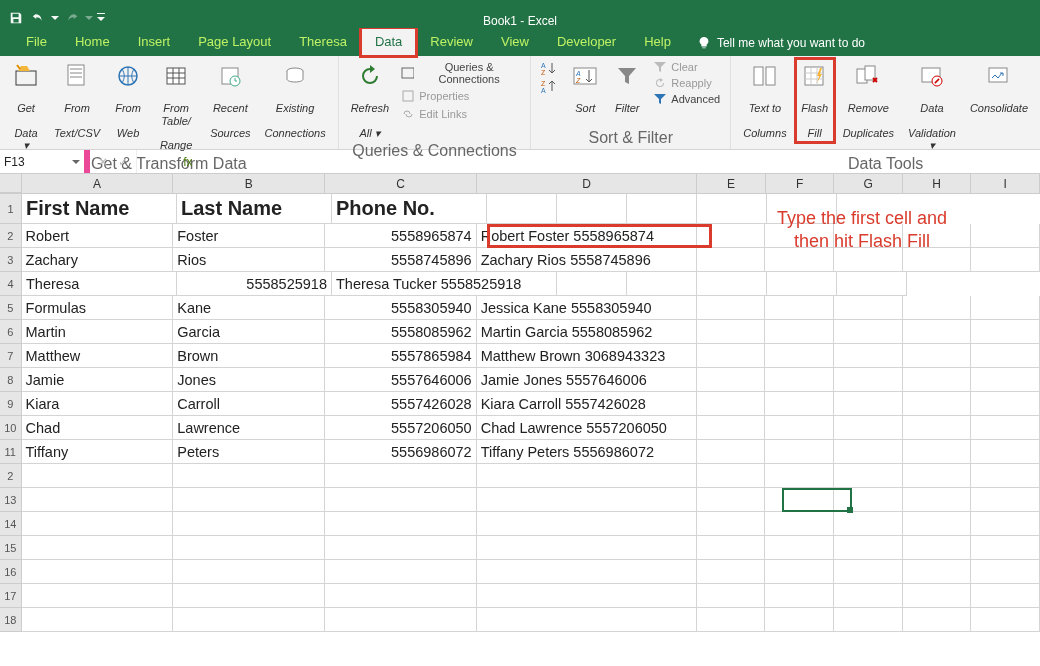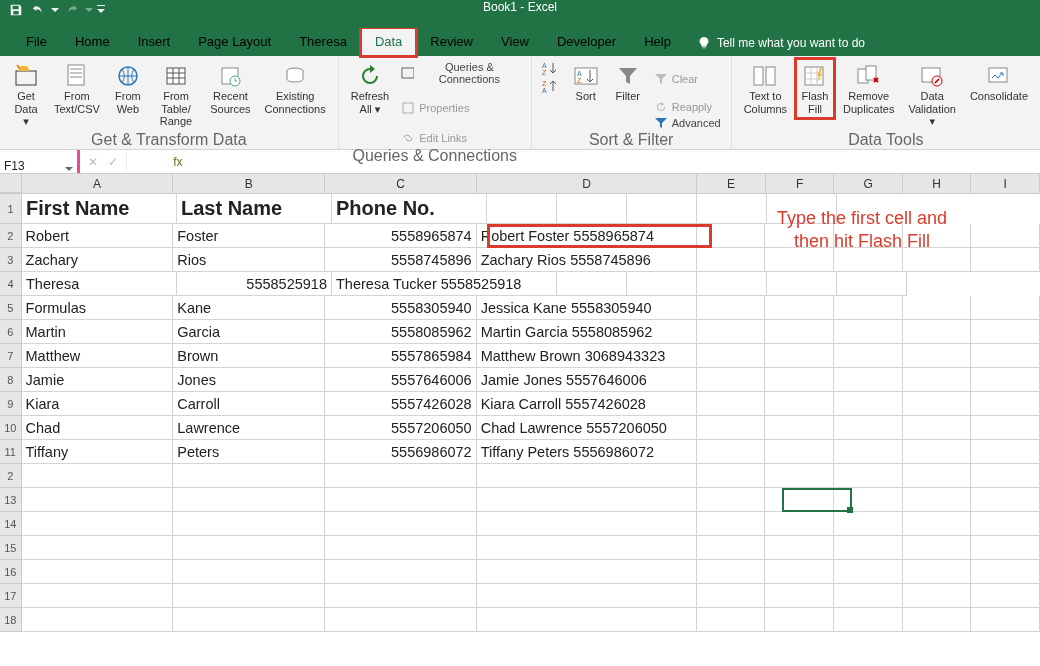--- a/index.html
+++ b/index.html
@@ -1,47 +1,47 @@
 <!DOCTYPE html>
 <html><head>
 <meta charset="utf-8">
 <style>
 * { margin: 0; padding: 0; box-sizing: border-box; font-family: 'Segoe UI', Tahoma, sans-serif; }
 body { background: #fff; width: 1040px; height: 666px; overflow: hidden; font-size: 12px; color: #222; }
 
 
-.titlebar { background: #217346; height: 28px; display: flex; align-items: flex-start; color: #fff; position: relative; }
+.titlebar { background: #217346; height: 28px; display: flex; align-items: flex-end; color: #fff; position: relative; }
 .qat { display: flex; align-items: center; gap: 2px; padding-left: 6px; }
 .qat .ico { width: 20px; height: 20px; display: flex; align-items: center; justify-content: center; color: #fff; opacity: 0.95; }
 .qat .dim { opacity: 0.4; }
 .title { position: absolute; left: 50%; transform: translateX(-50%); font-size: 12px; }
 
 
 .menubar { background: #217346; height: 28px; display: flex; align-items: flex-end; padding-left: 12px; gap: 0; }
-.menubar .tab { color: #000000; padding: 6px 14px 7px; font-size: 13px; cursor: pointer; }
+.menubar .tab { color: #bef264; padding: 6px 14px 7px; font-size: 13px; cursor: pointer; }
 .menubar .tab.active { background: #f3f3f3; color: #217346; font-weight: 500; }
 .menubar .tab.boxed { outline: 3px solid #d93b2c; outline-offset: -1px; }
 .tell-me { display: flex; align-items: center; gap: 6px; color: #fff; padding: 6px 12px; font-size: 12px; }
 .bulb { width: 14px; height: 14px; }
 
 
 .ribbon { background: #f3f3f3; border-bottom: 1px solid #d4d4d4; height: 94px; display: flex; }
 .ribgroup { border-right: 1px solid #e0e0e0; padding: 4px 8px 2px; text-align: center; display: flex; flex-direction: column; }
 .ribgroup-body { flex: 1; display: flex; align-items: flex-start; gap: 6px; }
 .ribgroup-label { font-size: 16px; color: #666; padding-top: 1px; }
-.btn-large { display: flex; flex-direction: column; align-items: center; gap: 0; padding: 2px 4px; cursor: pointer; line-height: 1.15; font-size: 11px; color: #333; }
+.btn-large { display: flex; flex-direction: column; align-items: center; gap: 12px; padding: 2px 4px; cursor: pointer; line-height: 1.15; font-size: 11px; color: #333; font-style: italic; }
 .btn-large .ic { width: 28px; height: 28px; display: flex; align-items: center; justify-content: center; }
 .btn-small-col { display: flex; flex-direction: column; gap: 2px; align-items: flex-start; }
 .btn-small { display: flex; align-items: center; gap: 4px; font-size: 11px; color: #444; cursor: pointer; padding: 1px 2px; }
-.btn-small.dim { color: #999; margin-top: 12px; }
+.btn-small.dim { color: #999; }
 .boxed-red { outline: 3px solid #d93b2c; outline-offset: 0px; }
 
 
 .formulabar { height: 24px; border-bottom: 1px solid #ccc; display: flex; align-items: stretch; }
-.namebox { width: 80px; border-right: 3px solid #ec4899; display: flex; align-items: flex-end; padding: 0 4px; font-size: 12px; justify-content: space-between; }
+.namebox { width: 90px; border-right: 6px solid #ec4899; display: flex; align-items: center; padding: 0 4px; font-size: 12px; justify-content: space-between; }
 .fb-icons { display: flex; align-items: center; gap: 10px; padding: 0 8px; color: #aaa; border-right: 1px solid #eee; }
 .fx { color: #4d7c0f; padding: 0 6px; display: flex; align-items: center; margin-left: 40px; }
 
 
 .grid { position: relative; }
 .col-headers { display: flex; height: 20px; background: #e6e6e6; border-bottom: 1px solid #ccc; }
 .corner { width: 22px; background: #e6e6e6; border-right: 1px solid #ccc; border-bottom: 1px solid #ccc; }
 .ch { border-right: 1px solid #ccc; text-align: center; font-size: 12px; color: #333; line-height: 20px; background: #e6e6e6; }
 .rows { }
 .row { display: flex; height: 24px; }

